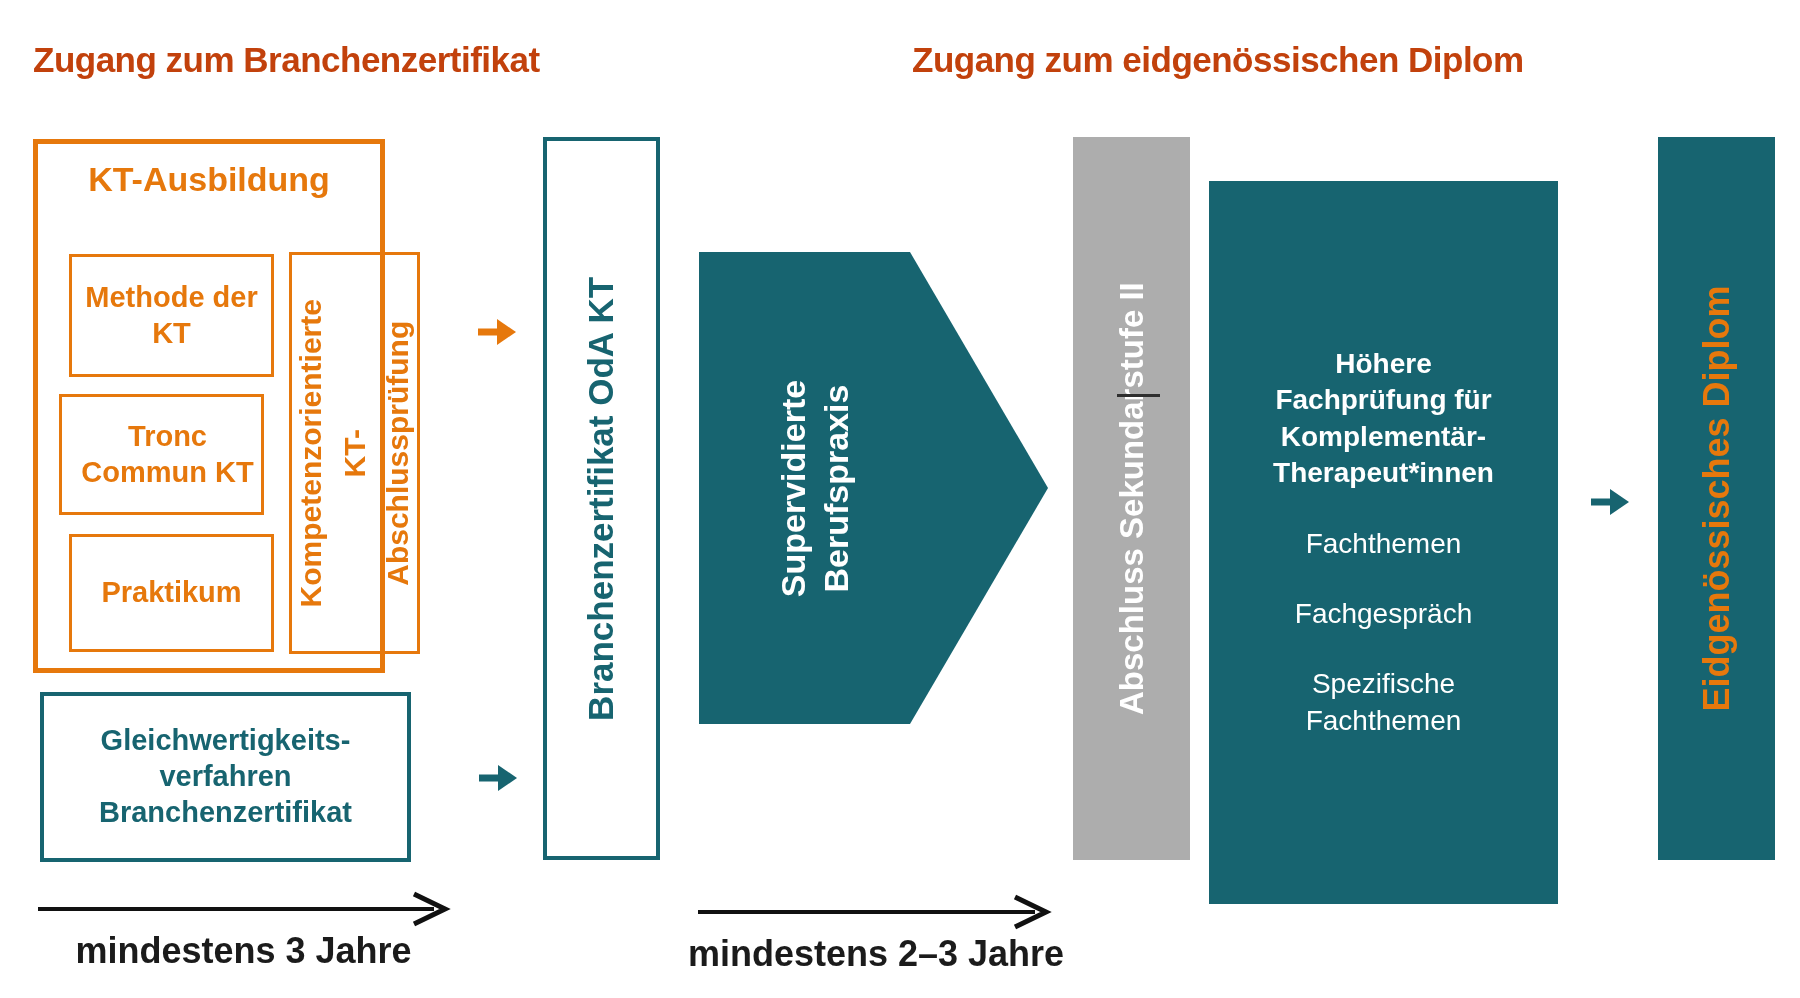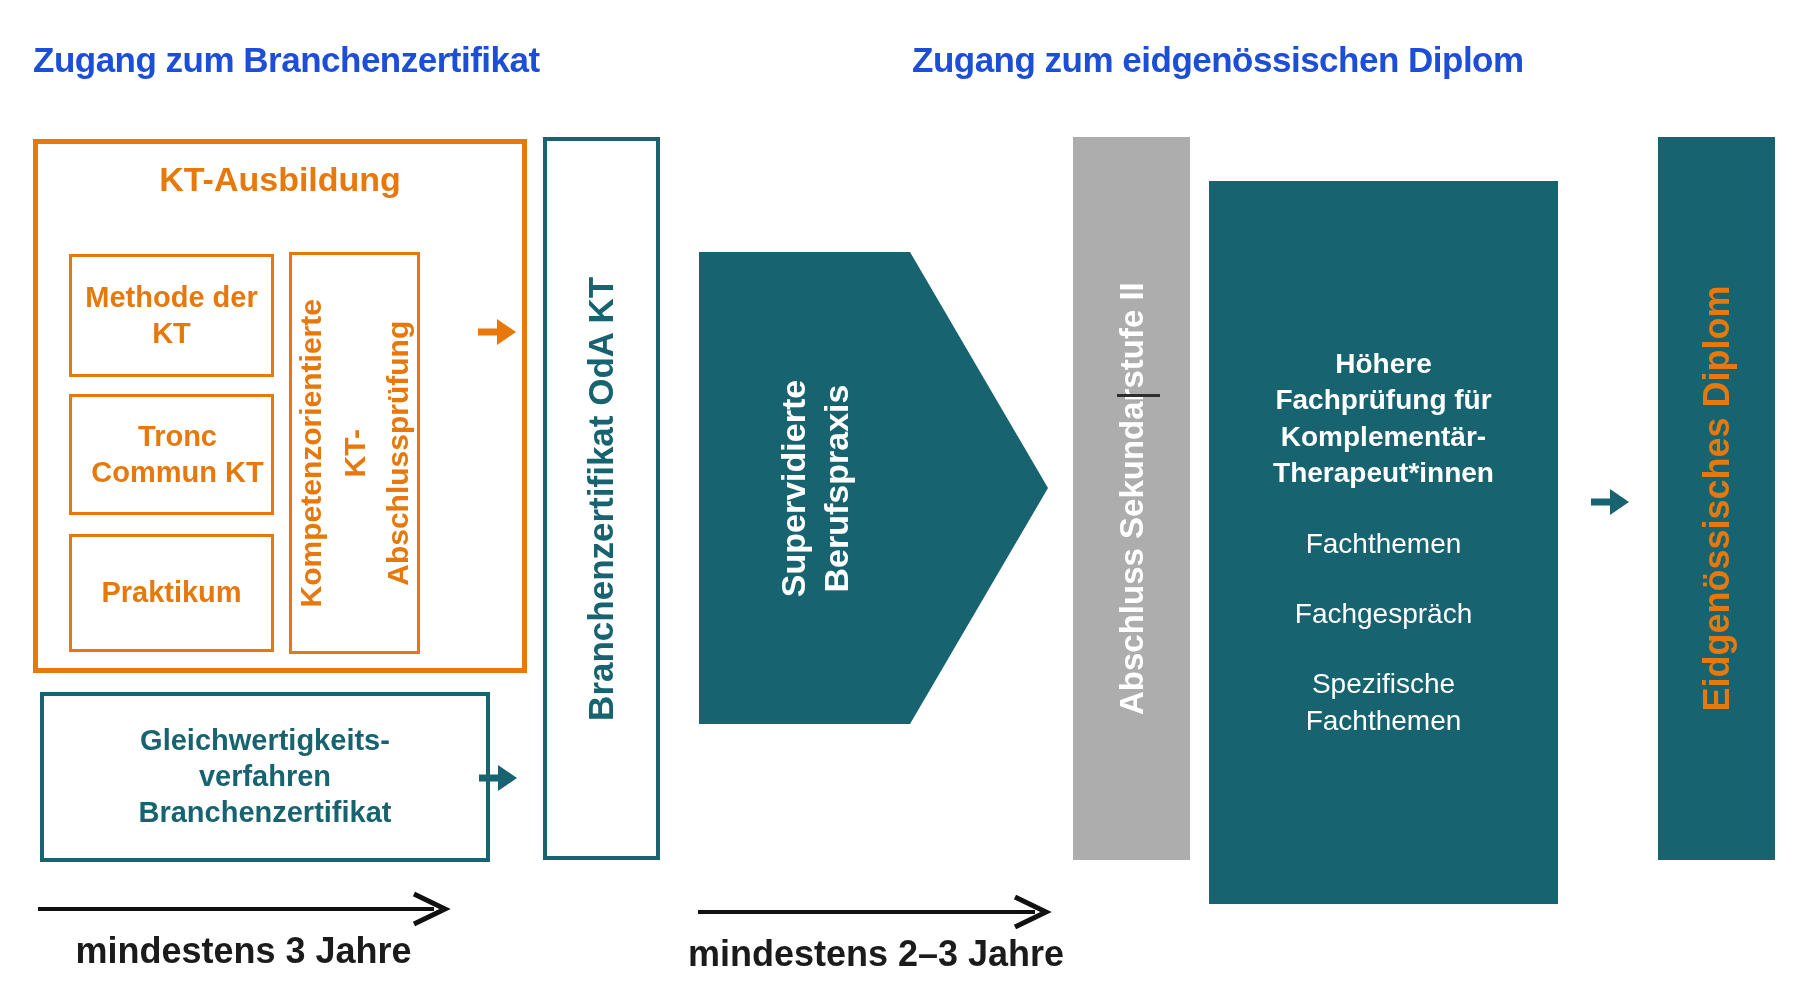--- a/index.html
+++ b/index.html
@@ -3,57 +3,57 @@
 <meta charset="utf-8">
 <style>
   html,body{margin:0;padding:0;background:#fff;}
   #stage{
     position:relative;width:1800px;height:998px;background:#ffffff;
     font-family:"Liberation Sans", sans-serif;overflow:hidden;
   }
   .abs{position:absolute;box-sizing:border-box;}
   .flexc{display:flex;align-items:center;justify-content:center;}
   .vtext{transform:rotate(-90deg);white-space:pre-line;text-align:center;line-height:1.25;}
-  .heading{font-size:35px;font-weight:bold;color:#1d4ed8;letter-spacing:-0.5px;white-space:nowrap;}
+  .heading{font-size:35px;font-weight:bold;color:#c2410c;letter-spacing:-0.5px;white-space:nowrap;}
   .orange-border{border:3px solid #E6780C;}
   .orange-text{color:#E6780C;}
   .teal-text{color:#176470;}
   .white-text{color:#ffffff;}
   .box-label{font-size:29px;font-weight:bold;text-align:center;white-space:pre-line;line-height:1.22;}
   .hf-item{font-size:28px;line-height:1.3;text-align:center;white-space:pre-line;color:#fff;}
   .timeline-label{font-size:36px;font-weight:bold;color:#1b1b1b;text-align:center;white-space:nowrap;}
   svg{display:block;}
 </style>
 </head>
 <body>
 
 <div id="stage">
 
   <div class="abs heading" style="left:33px;top:40px;">Zugang zum Branchenzertifikat</div>
   <div class="abs heading" style="left:912px;top:40px;">Zugang zum eidgenössischen Diplom</div>
 
-  <div class="abs" style="left:33px;top:139px;width:494px;height:534px;border:5px solid #E6780C;">
+  <div class="abs" style="left:33px;top:139px;width:352px;height:534px;border:5px solid #E6780C;">
     <div style="margin-top:16px;text-align:center;font-size:34px;font-weight:bold;color:#E6780C;">KT-Ausbildung</div>
     <div class="abs flexc orange-border" style="left:31px;top:110px;width:205px;height:123px;">
       <div class="box-label orange-text">Methode der KT</div>
     </div>
-    <div class="abs flexc orange-border" style="left:31px;top:250px;width:205px;height:121px;padding-left:12px;">
+    <div class="abs flexc orange-border" style="left:21px;top:250px;width:205px;height:121px;padding-left:12px;">
       <div class="box-label orange-text">Tronc
 Commun KT</div>
     </div>
     <div class="abs flexc orange-border" style="left:31px;top:390px;width:205px;height:118px;">
       <div class="box-label orange-text">Praktikum</div>
     </div>
     <div class="abs flexc orange-border" style="left:251px;top:108px;width:131px;height:402px;">
       <div class="vtext orange-text" style="font-size:30px;font-weight:bold;line-height:1.45;">Kompetenzorientierte
 KT-Abschlussprüfung</div>
     </div>
   </div>
 
-  <div class="abs flexc" style="left:40px;top:692px;width:450px;height:170px;border:4px solid #176470;">
+  <div class="abs flexc" style="left:40px;top:692px;width:371px;height:170px;border:4px solid #176470;">
     <div class="box-label teal-text" style="line-height:1.24;">Gleichwertigkeits-
 verfahren
 Branchenzertifikat</div>
   </div>
 
   <svg class="abs" style="left:477px;top:317px;" width="40" height="30" viewBox="0 0 40 30">
     <rect x="1" y="11.5" width="21" height="7" fill="#E6780C"></rect>
     <polygon points="20,2 39,15 20,28" fill="#E6780C"></polygon>
   </svg>
 

